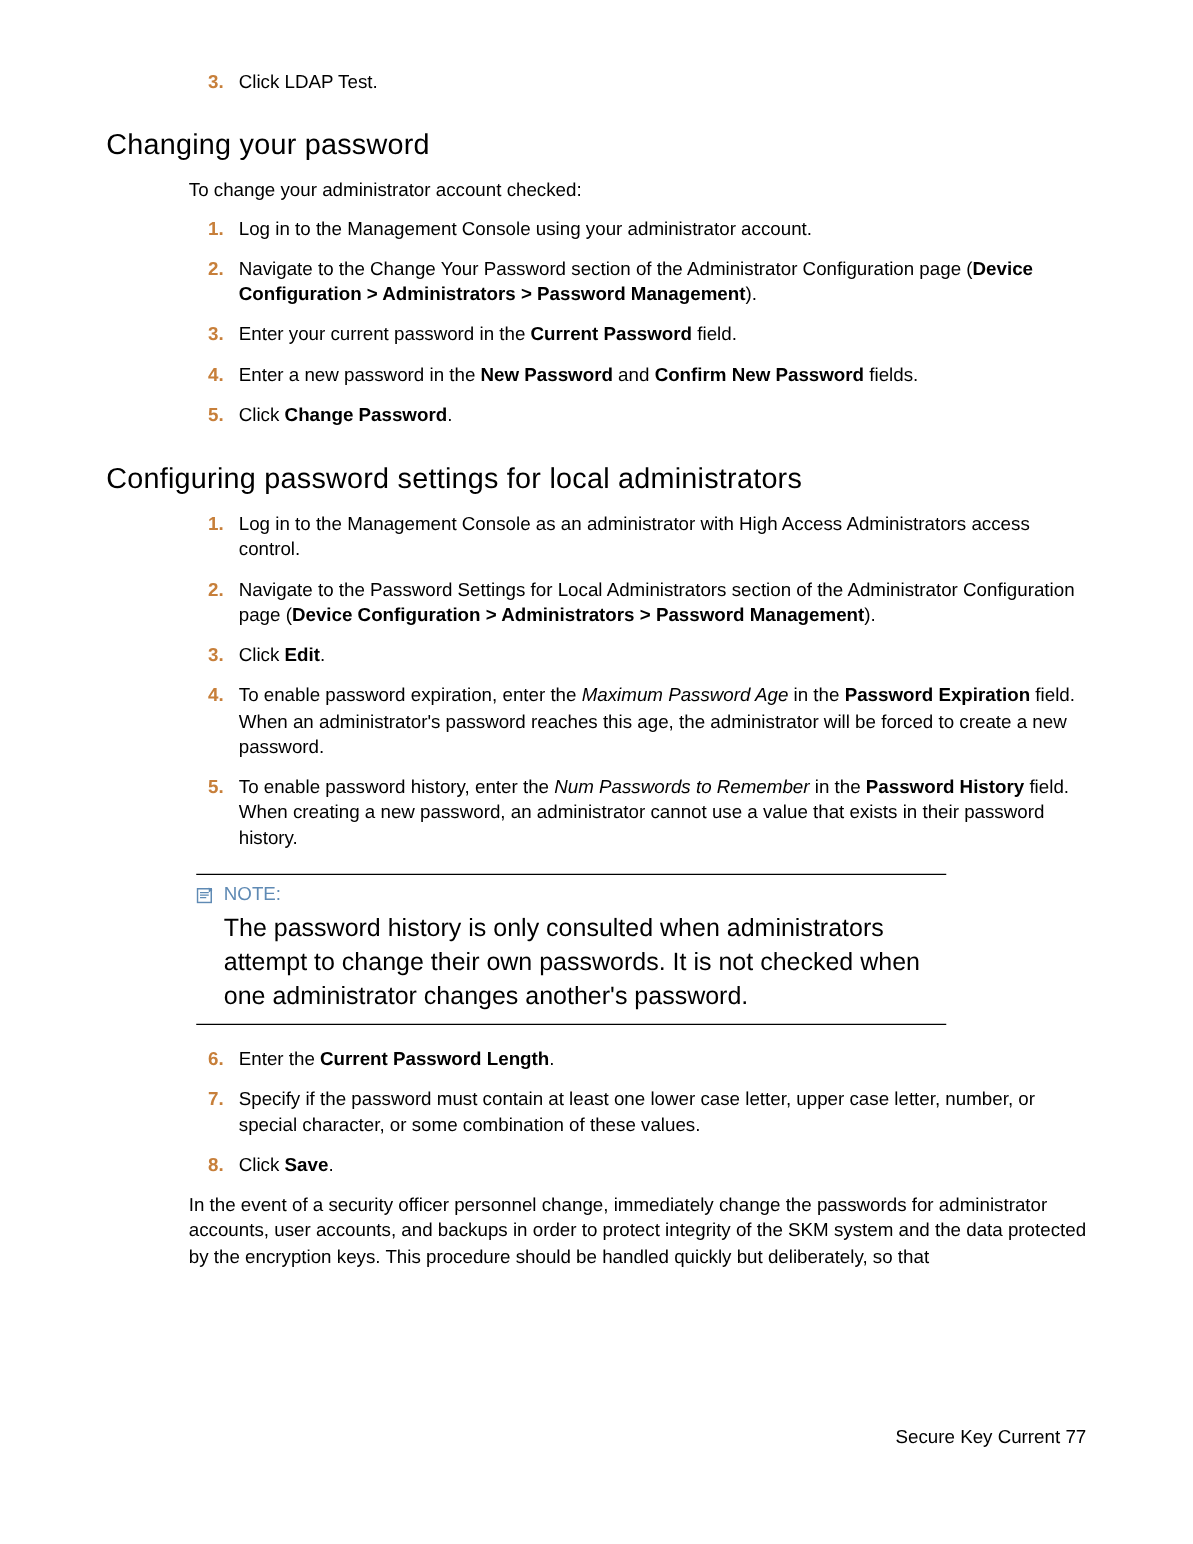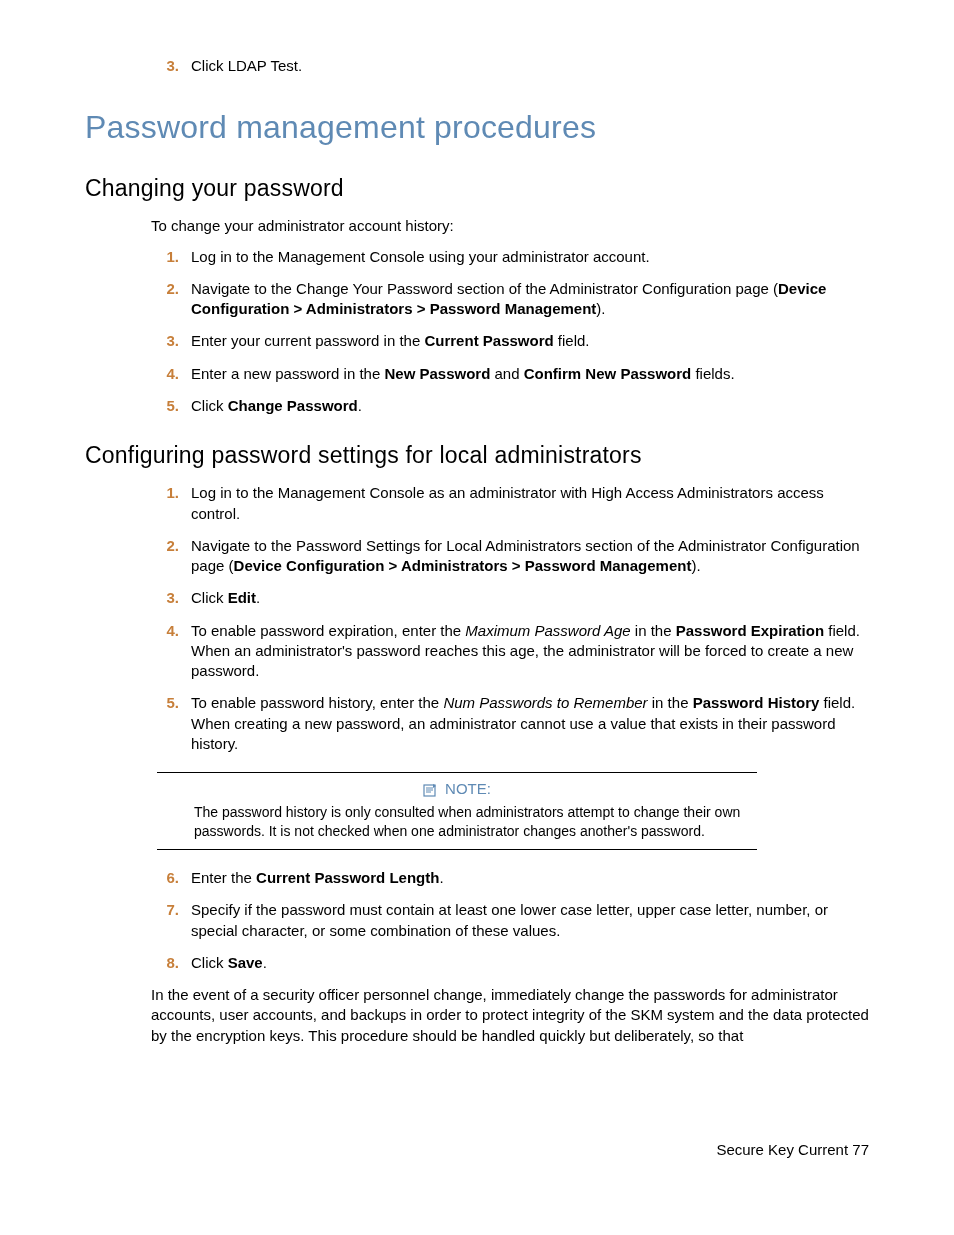--- a/index.html
+++ b/index.html
@@ -76,29 +76,28 @@
     border:none;
     border-top:1px solid #000;
     margin:8px 0 0 0;
   }
   .note-head{
     display:flex;
     align-items:center;
     color:#5f8ab4;
     font-size:15px;
     margin-bottom:4px;
-    justify-content:center;
   }
   .note-head .icon{
     width:16px;height:14px;
     margin-right:6px;
   }
   .note-body{
-    margin-left:37px;
-    font-size:14px;
+    margin-left:22px;
+    font-size:20px;
   }
   .footer{
     position:absolute;
     right:85px;
     top:1140px;
     font-size:15px;
   }
   .footer .pn{
     display:inline-block;
   }
@@ -108,24 +107,23 @@
 
 <div class="page">
 
   <div class="top-list">
     <div class="ol-item">
       <span class="num">3.</span>
       <span class="itxt">Click LDAP Test.</span>
     </div>
   </div>
 
-  <h1>Password management procedures</h1>
 
   <h2>Changing your password</h2>
-  <div class="intro">To change your administrator account history:</div>
+  <div class="intro">To change your administrator account checked:</div>
   <div class="list">
     <div class="ol-item">
       <span class="num">1.</span>
       <span class="itxt">Log in to the Management Console using your administrator account.</span>
     </div>
     <div class="ol-item">
       <span class="num">2.</span>
       <span class="itxt">
         <span>Navigate to the Change Your Password section of the Administrator Configuration page (</span><b>Device Configuration &gt; Administrators &gt; Password Management</b><span>).</span>
       </span>

